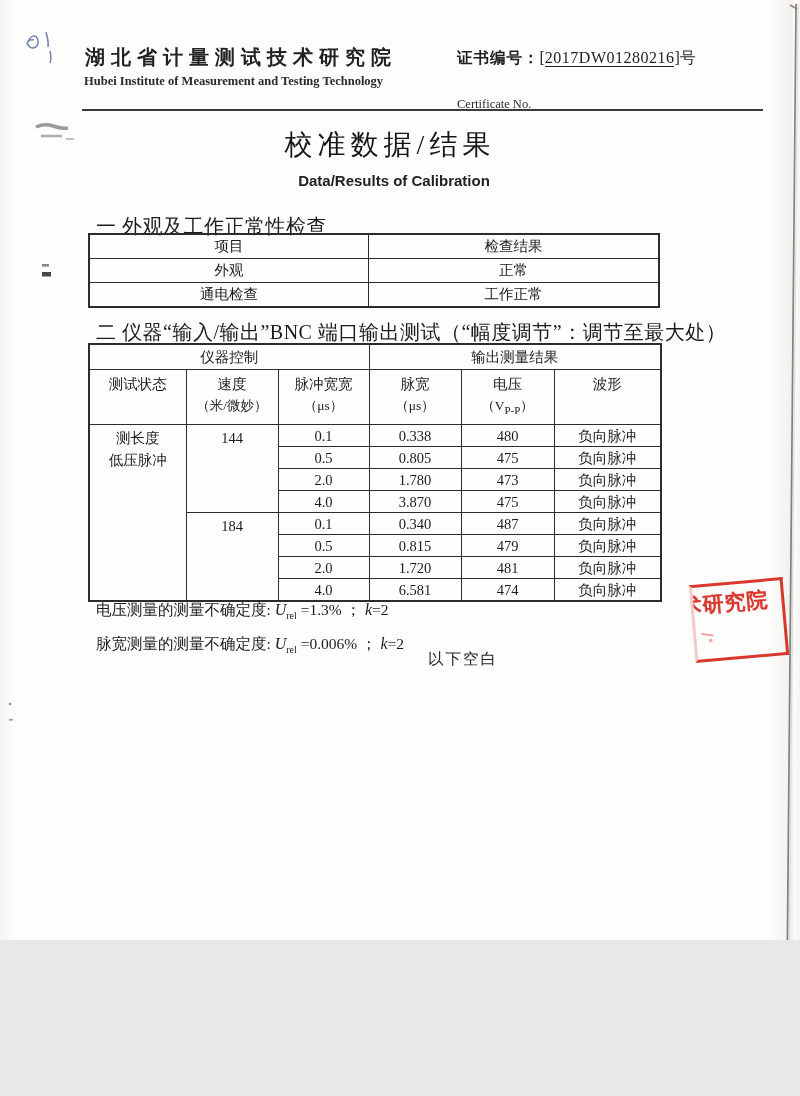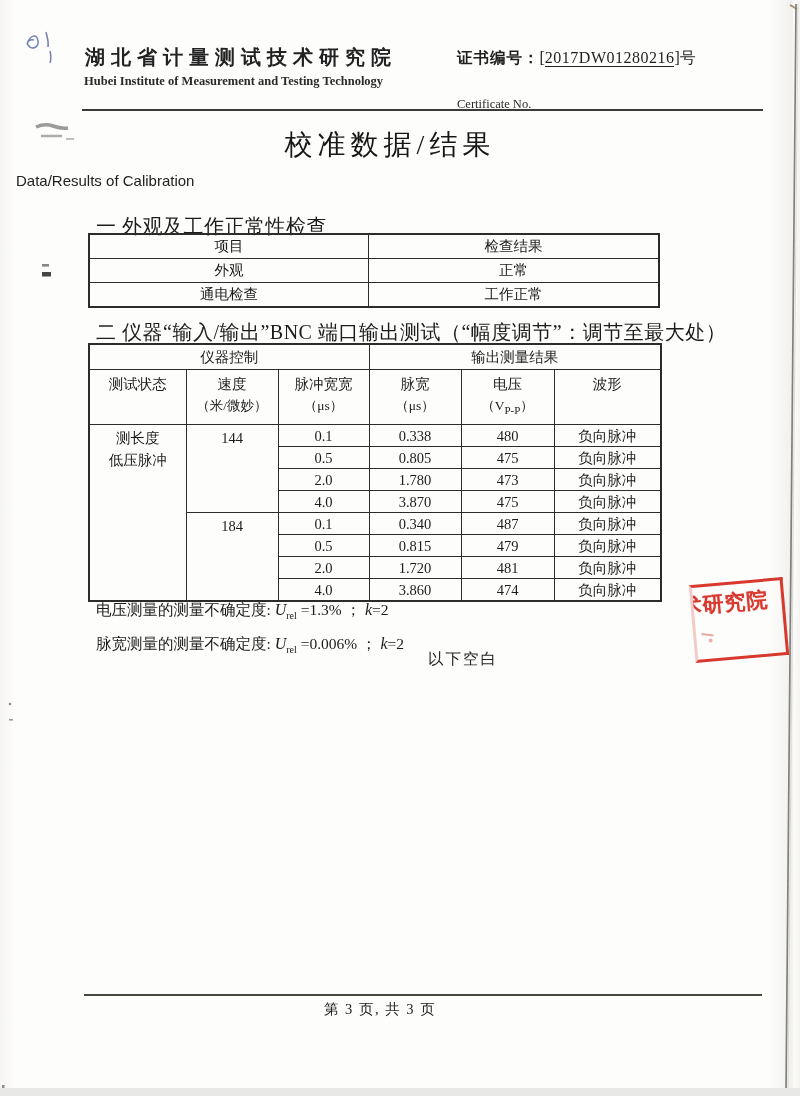--- a/index.html
+++ b/index.html
@@ -1,33 +1,33 @@
 <!DOCTYPE html>
 <html style="--stamp_red: #d5281c; --ink: #1f1f1f; --handwriting_blue: #46589b;"><head>
 <meta charset="utf-8">
 <style>
   html,body{margin:0;padding:0;background:#e8e8e6;}
   .page{
-    position:relative;width:800px;height:1088px;margin:0 auto;overflow:hidden;
+    position:relative;width:800px;height:940px;margin:0 auto;overflow:hidden;
     background:linear-gradient(90deg,#f6f5f2 0px,#fdfdfc 14px,#fdfdfc 770px,#f1f0ed 792px,#fbfbfa 794px,#f4f4f2 100%);
     font-family:"Liberation Serif","DejaVu Serif",serif;color:#1f1f1f;
   }
   .abs{position:absolute;}
   
   .inst-cn{left:85px;top:44px;font-family:"Liberation Sans","DejaVu Sans",sans-serif;font-weight:700;font-size:20px;letter-spacing:6px;color:#222;}
   .inst-en{left:84px;top:74px;font-size:12.5px;font-weight:700;color:#2a2a2a;}
   .cert-line{left:457px;top:48px;font-size:15.5px;white-space:nowrap;}
   .cert-label{font-family:"Liberation Sans","DejaVu Sans",sans-serif;font-weight:700;letter-spacing:1px;}
   .cert-no{border-bottom:1.5px solid #222;font-size:16px;letter-spacing:.5px;}
   .cert-bracket{font-size:16px;}
   .cert-en{left:457px;top:78px;font-size:12.5px;color:#2a2a2a;margin-top:19px;}
   .rule{left:82px;top:109px;width:681px;height:2px;background:#3b3a38;}
   
   .title-cn{left:0;right:20px;top:126px;text-align:center;font-size:28px;font-weight:400;letter-spacing:5px;color:#161616;}
-  .title-en{left:16px;right:20px;top:172px;text-align:left;font-family:"Liberation Sans","DejaVu Sans",sans-serif;font-weight:400;font-size:15px;color:#222;}
+  .title-en{left:8px;right:20px;top:172px;text-align:center;font-family:"Liberation Sans","DejaVu Sans",sans-serif;font-weight:700;font-size:15px;color:#222;}
   
   .sec-head{font-size:20px;color:#1c1c1c;letter-spacing:.5px;}
   .sec1-head{left:96px;top:213px;}
   .sec2-head{left:96px;top:319px;}
   
   table{border-collapse:collapse;table-layout:fixed;background:transparent;}
   .t1{left:88px;top:233px;width:572px;}
   .t2{left:88px;top:343px;width:572px;}
   td,th{border:1.3px solid #2d2c2a;font-weight:normal;text-align:center;padding:0;font-size:14.5px;color:#1b1b1b;overflow:hidden;}
   .t1 td,.t1 th{height:23px;}
@@ -200,21 +200,21 @@
       <td>负向脉冲</td>
     </tr>
     <tr class="dr">
       <td>2.0</td>
       <td>1.720</td>
       <td>481</td>
       <td>负向脉冲</td>
     </tr>
     <tr class="dr">
       <td>4.0</td>
-      <td>3.860</td>
+      <td>6.581</td>
       <td>474</td>
       <td>负向脉冲</td>
     </tr>
   </tbody>
     </table>
 
   <div class="abs unc">
     <div>
       <span>电压测量的测量不确定度: </span><span class="var">U</span><sub>rel</sub><span> =1.3%</span><span> ； </span><span class="var">k</span><span>=2</span>
     </div>

